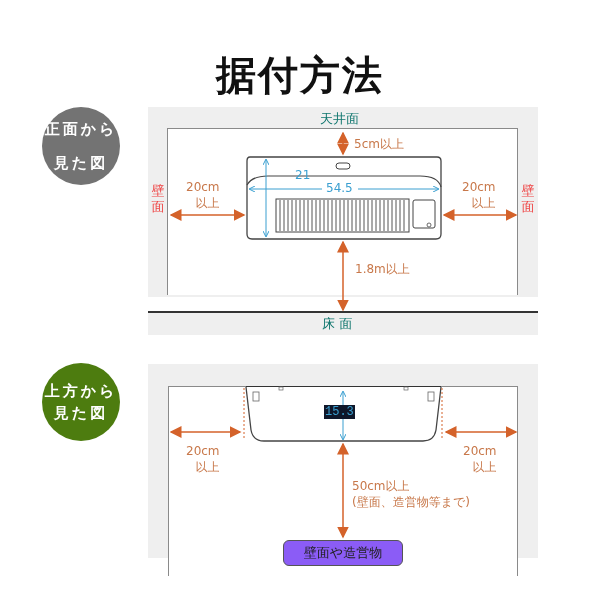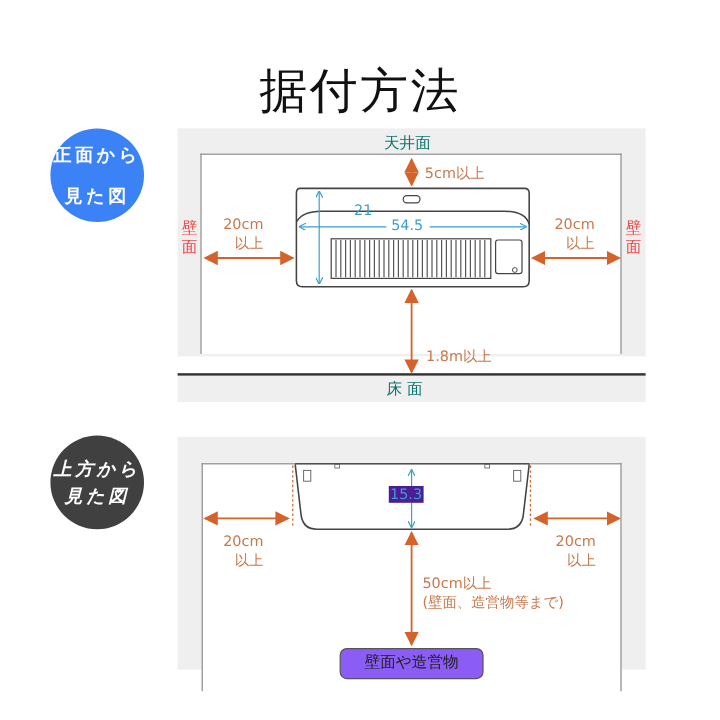--- a/index.html
+++ b/index.html
@@ -1,36 +1,36 @@
 <!DOCTYPE html>
 <html><head>
 <meta charset="utf-8">
 <style>
   html, body { margin:0; padding:0; background:#ffffff; }
   body { width:600px; height:600px; position:relative; overflow:hidden;
          font-family:"DejaVu Sans", "Liberation Sans", sans-serif; color:#333; }
   .abs { position:absolute; }
-  .title { left:0; top:48px; width:600px; text-align:center; font-size:40px; font-weight:normal; color:#111; letter-spacing:2px; }
+  .title { left:0; top:48px; width:600px; text-align:center; font-size:40px; font-weight:bold; color:#111; letter-spacing:2px; }
   .badge { border-radius:50%; color:#fff; font-weight:bold; font-size:15px; line-height:22px;
            text-align:center; display:flex; flex-direction:column; justify-content:center; align-items:center; letter-spacing:3px; }
   .panel { background:#efefef; }
   .room { background:#fff; border:1px solid #8a8a8a; box-sizing:border-box; }
   .lbl { font-size:13px; color:#0f766e; white-space:nowrap; }
   .olbl { font-size:12px; color:#c8784a; text-align:right; line-height:16px; white-space:nowrap; }
   .blbl { font-size:12px; color:#3a9fd0; }
   .vtext { width:14px; font-size:13px; line-height:16px; text-align:center; color:#ef4444; }
   svg { position:absolute; left:0; top:0; }
   .tagbox { border:1.5px solid #555; border-radius:6px; background:#8b5cf6; font-size:13px; text-align:center; line-height:24px; color:#222; }
 </style>
 </head>
 <body>
 
 <div class="abs title">据付方法</div>
 
-<div class="abs badge" style="left:42px;top:107px;width:78px;height:78px;background:#3b82f6;gap:12px;">
+<div class="abs badge" style="left:42px;top:107px;width:78px;height:78px;background:#737373;gap:12px;">
   <span>正面から</span>
   <span>見た図</span>
 </div>
 
 <div class="abs panel" style="left:148px;top:107px;width:390px;height:190px;"></div>
 <div class="abs room" style="left:167px;top:128px;width:351px;height:167px;border-bottom:none;"></div>
 
 <div class="abs" style="left:148px;top:311px;width:390px;height:22px;background:#efefef;border-top:2px solid #333;"></div>
 
 <div class="abs lbl" style="left:320px;top:110px;">天井面</div>
@@ -105,23 +105,23 @@
 <div class="abs blbl" style="left:326px;top:181px;">54.5</div>
 <div class="abs olbl" style="left:354px;top:136px;">5cm以上</div>
 <div class="abs olbl" style="left:186px;top:179px;">
   <div>20cm</div>
   <div>以上</div>
 </div>
 <div class="abs olbl" style="left:462px;top:179px;">
   <div>20cm</div>
   <div>以上</div>
 </div>
-<div class="abs olbl" style="left:355px;top:261px;margin-top:28px;">1.8m以上</div>
+<div class="abs olbl" style="left:355px;top:261px;">1.8m以上</div>
 
-<div class="abs badge" style="left:42px;top:363px;width:78px;height:78px;background:#404040;font-style:italic;">
+<div class="abs badge" style="left:42px;top:363px;width:78px;height:78px;background:#4d7c0f;">
   <span>上方から</span>
   <span>見た図</span>
 </div>
 
 <div class="abs panel" style="left:148px;top:364px;width:390px;height:194px;"></div>
 <div class="abs room" style="left:168px;top:386px;width:350px;height:214px;border-bottom:none;"></div>
 <div class="abs" style="left:148px;top:576px;width:390px;height:24px;background:#fff;"></div>
 
 <svg width="600" height="600">
   <defs>
@@ -142,21 +142,21 @@
     <rect x="404" y="387" width="4" height="3" fill="none" stroke="#666" stroke-width="0.7"></rect>
   </g>
   <line x1="244" y1="388" x2="244" y2="440" stroke="#d4622a" stroke-width="1" stroke-dasharray="2,2"></line>
   <line x1="442" y1="388" x2="442" y2="440" stroke="#d4622a" stroke-width="1" stroke-dasharray="2,2"></line>
   <line x1="343" y1="392" x2="343" y2="439" stroke="#3a9fd0" stroke-width="1" marker-start="url(#ab2)" marker-end="url(#ab2)"></line>
   <line x1="171" y1="432" x2="240" y2="432" stroke="#d4622a" stroke-width="1.5" marker-start="url(#ao2)" marker-end="url(#ao2)"></line>
   <line x1="446" y1="432" x2="516" y2="432" stroke="#d4622a" stroke-width="1.5" marker-start="url(#ao2)" marker-end="url(#ao2)"></line>
   <line x1="343" y1="444" x2="343" y2="537" stroke="#d4622a" stroke-width="1.5" marker-start="url(#ao2)" marker-end="url(#ao2)"></line>
 </svg>
 
-<div class="abs blbl" style="left:324px;top:405px;background:#4c1d95;padding:0 1px;">15.3</div>
+<div class="abs blbl" style="left:324px;top:405px;background:#0f172a;padding:0 1px;font-family:Liberation Mono, monospace;">15.3</div>
 <div class="abs olbl" style="left:186px;top:443px;">
   <div>20cm</div>
   <div>以上</div>
 </div>
 <div class="abs olbl" style="left:463px;top:443px;">
   <div>20cm</div>
   <div>以上</div>
 </div>
 <div class="abs olbl" style="left:352px;top:478px;text-align:left;">
   <div>50cm以上</div>

